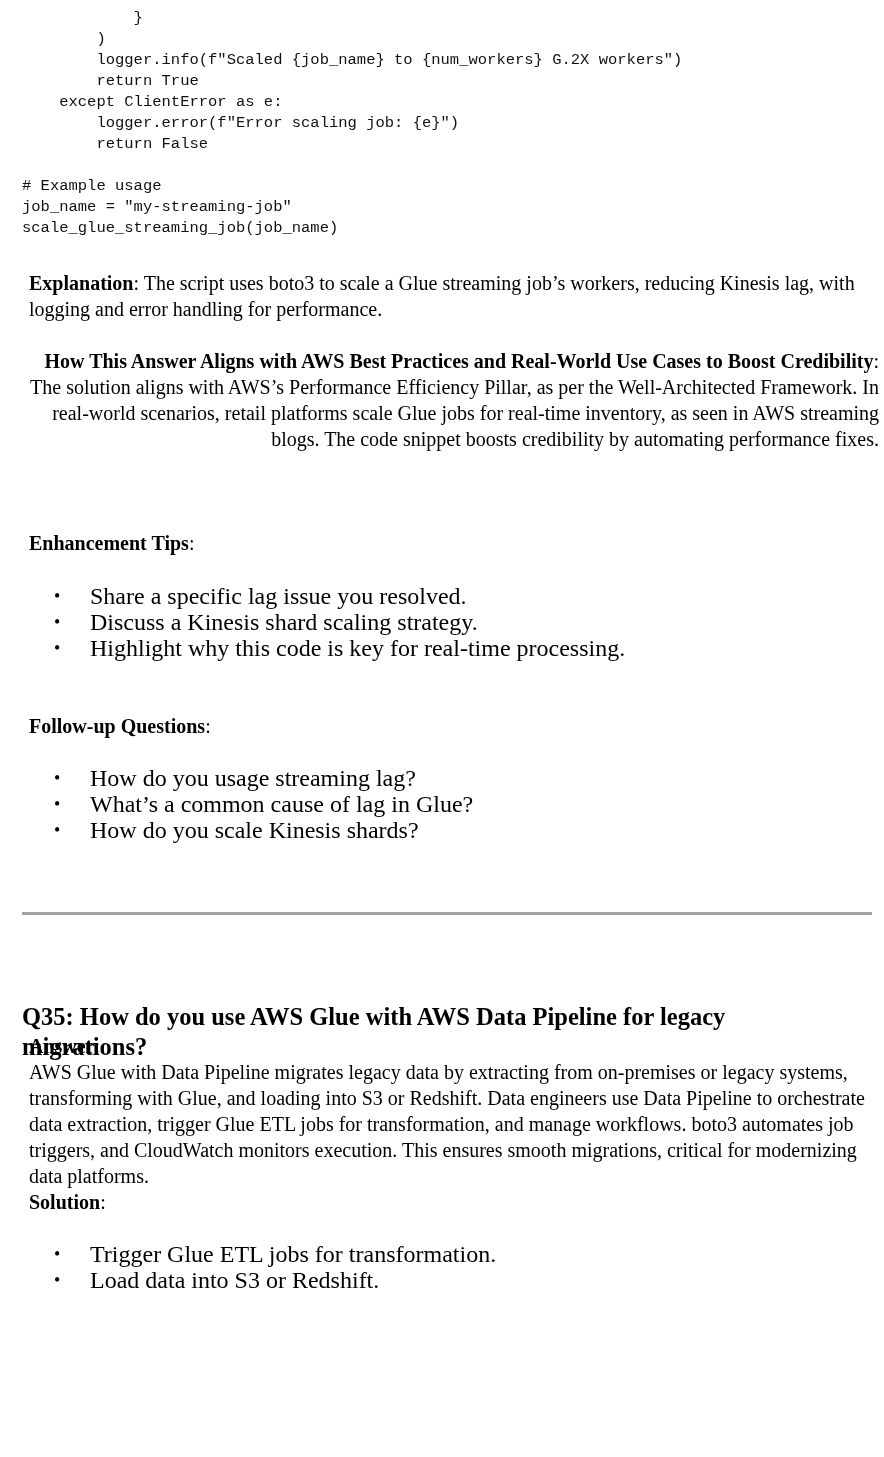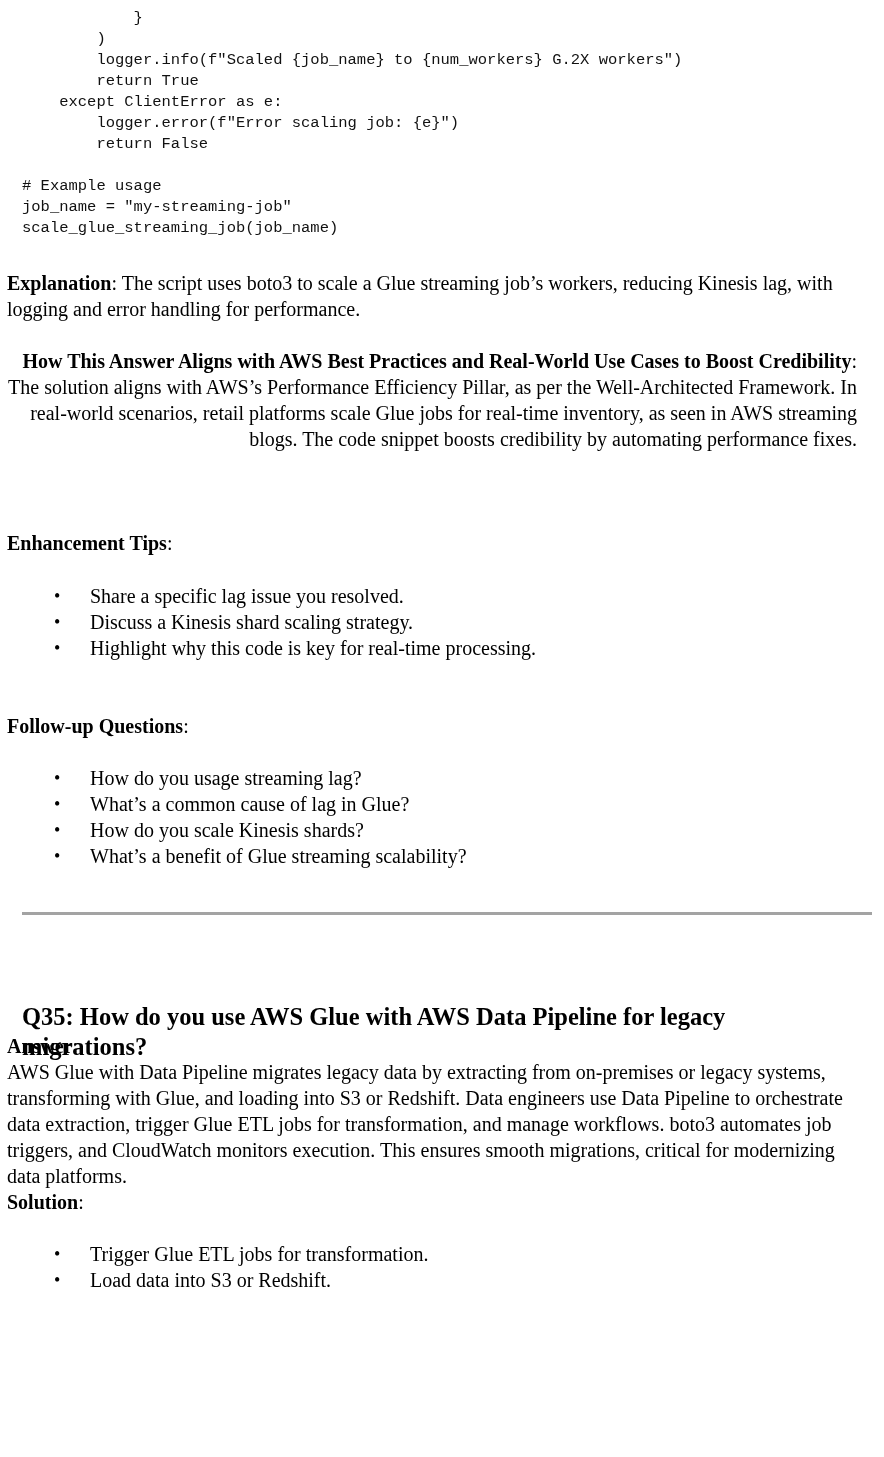--- a/index.html
+++ b/index.html
@@ -1,23 +1,23 @@
 <!DOCTYPE html>
 <html><head>
 <meta charset="utf-8">
 <style>
   html, body { margin: 0; padding: 0; background: #ffffff; }
   body { width: 884px; height: 1457px; position: relative; overflow: hidden; color: #000; }
   .code { position: absolute; left: 22px; font-family: "Liberation Mono", monospace; font-size: 15.5px; line-height: 21px; white-space: pre; color: #111; }
   .serif { font-family: "Liberation Serif", serif; font-size: 20px; line-height: 26px; }
-  .p { position: absolute; left: 7px; width: 850px; }
+  .p { position: absolute; left: 29px; width: 850px; }
   .b { font-weight: bold; }
   .h2 { position: absolute; left: 22px; width: 850px; font-family: "Liberation Serif", serif; font-weight: bold; font-size: 24.5px; line-height: 30px; }
   ul.list { position: absolute; left: 22px; margin: 0; padding: 0; list-style: none; width: 840px; }
-  ul.list li { position: relative; padding-left: 68px; font-family: "Liberation Serif", serif; font-size: 20px; line-height: 26px; }
+  ul.list li { position: relative; padding-left: 68px; font-family: "Liberation Serif", serif; font-size: 24px; line-height: 26px; }
   ul.list li::before { content: "\2022"; position: absolute; left: 32px; top: 0; font-size: 18px; }
   .rule { position: absolute; left: 22px; top: 912px; width: 850px; height: 3px; background: #a3a3a3; }
 </style>
 </head>
 <body>
 
 <div class="code" style="top:8px;" id="code"><div>            }</div><div>        )</div><div>        logger.info(f"Scaled {job_name} to {num_workers} G.2X workers")</div><div>        return True</div><div>    except ClientError as e:</div><div>        logger.error(f"Error scaling job: {e}")</div><div>        return False</div><div>&nbsp;</div><div># Example usage</div><div>job_name = "my-streaming-job"</div><div>scale_glue_streaming_job(job_name)</div></div>
 
 <div class="p serif" style="top:270px;">
   <span class="b">Explanation</span><span>: The script uses boto3 to scale a Glue streaming job’s workers, reducing Kinesis lag, with logging and error handling for performance.</span>
@@ -39,21 +39,20 @@
 </ul>
 
 <div class="p serif" style="top:713px;">
   <span class="b">Follow-up Questions</span><span>:</span>
 </div>
 
 <ul class="list" style="top:765px;">
   <li>How do you usage streaming lag?</li>
   <li>What’s a common cause of lag in Glue?</li>
   <li>How do you scale Kinesis shards?</li>
-  <li>What’s a benefit of Glue streaming scalability?</li>
 </ul>
 
 <div class="rule"></div>
 
 <div class="h2" style="top:1002px; width:760px;">Q35: How do you use AWS Glue with AWS Data Pipeline for legacy migrations?</div>
 
 <div class="p serif" style="top:1033px;">
   <span class="b">Answer</span><span>:</span><br>
   <span>AWS Glue with Data Pipeline migrates legacy data by extracting from on-premises or legacy systems, transforming with Glue, and loading into S3 or Redshift. Data engineers use Data Pipeline to orchestrate data extraction, trigger Glue ETL jobs for transformation, and manage workflows. boto3 automates job triggers, and CloudWatch monitors execution. This ensures smooth migrations, critical for modernizing data platforms.</span><br>
   <span class="b">Solution</span><span>:</span>

